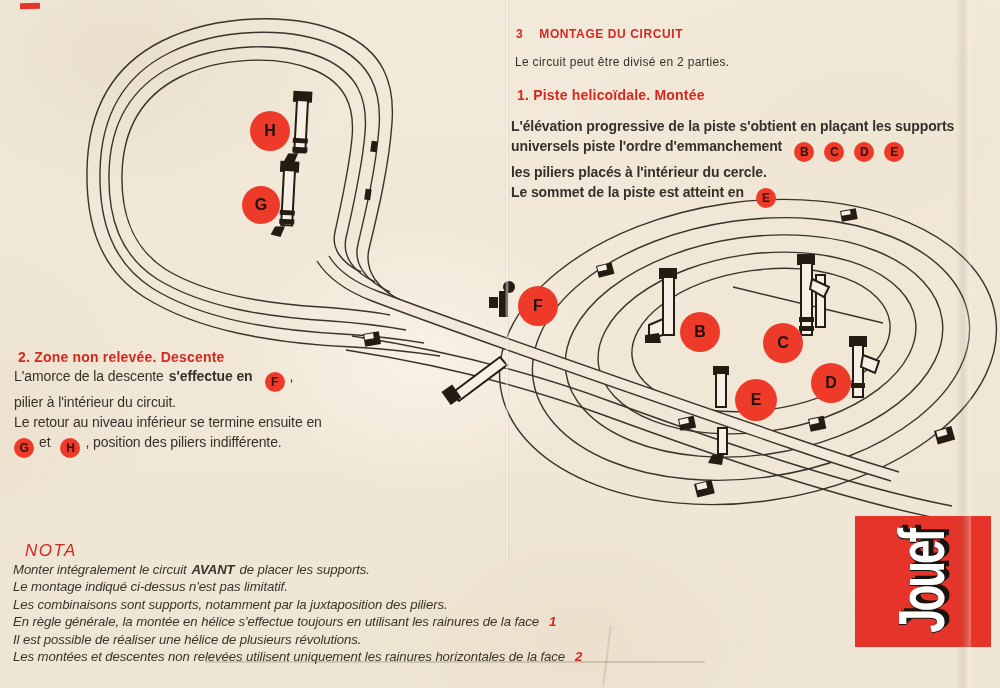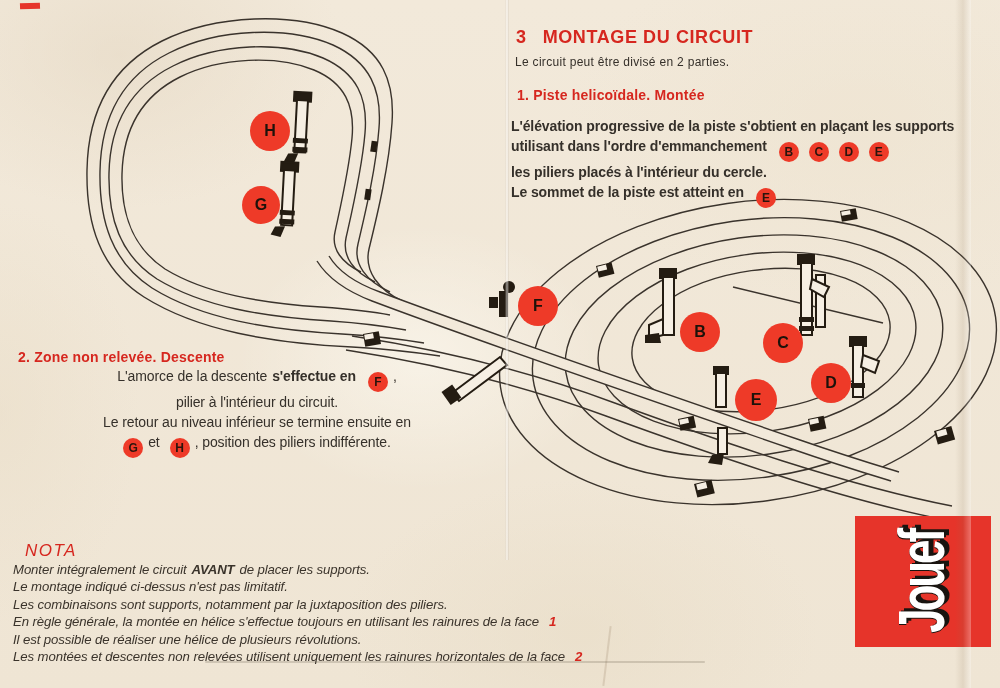--- a/index.html
+++ b/index.html
@@ -10,27 +10,27 @@
       radial-gradient(ellipse 320px 220px at 12% 8%, rgba(228,215,194,.55), transparent 70%),
       radial-gradient(ellipse 260px 190px at 42% 52%, rgba(255,253,246,.5), transparent 70%),
       radial-gradient(ellipse 420px 260px at 86% 18%, rgba(236,225,204,.45), transparent 70%),
       radial-gradient(ellipse 340px 220px at 58% 92%, rgba(231,219,196,.5), transparent 70%),
       radial-gradient(ellipse 200px 300px at 0% 60%, rgba(233,221,199,.5), transparent 70%),
       linear-gradient(#f2e9da,#efe5d4);
   }
   .abs{position:absolute;}
   svg{display:block;}
   
-  .title{left:516px;top:27px;font-size:18px;font-weight:bold;color:#d6271f;letter-spacing:.6px;white-space:nowrap;}
+  .title{left:516px;top:27px;font-size:12px;font-weight:bold;color:#d6271f;letter-spacing:.6px;white-space:nowrap;}
   .title .num{margin-right:16px;}
   .intro{left:515px;top:55px;font-size:12px;white-space:nowrap;letter-spacing:.3px;}
   .s1-head{left:517px;top:87px;font-size:14px;font-weight:bold;color:#d6271f;white-space:nowrap;letter-spacing:.2px;}
   .s1-body{left:511px;top:116px;font-size:14px;line-height:20px;width:486px;letter-spacing:-.1px;}
   .s2-head{left:18px;top:349px;font-size:14px;font-weight:bold;color:#d6271f;white-space:nowrap;letter-spacing:.2px;}
-  .s2-body{left:22px;top:366px;font-size:14px;line-height:20px;width:470px;letter-spacing:-.1px;text-align:center;}
+  .s2-body{left:14px;top:366px;font-size:14px;line-height:20px;width:470px;letter-spacing:-.1px;}
   .nota-head{left:25px;top:541px;font-size:17px;font-weight:normal;font-style:italic;color:#d6271f;letter-spacing:1.5px;}
   .nota-body{left:13px;top:561px;font-size:13.2px;font-style:italic;line-height:17.4px;width:680px;color:#3a332b;letter-spacing:-.1px;}
   .rednum{color:#d6271f;font-weight:bold;margin-left:10px;}
   .gap-r{margin-right:5px;}
   b{font-weight:bold;}
   
   .badge{display:inline-flex;align-items:center;justify-content:center;width:20px;height:20px;border-radius:50%;
     background:#ee3a28;color:#2a140c;font-size:12px;font-weight:bold;vertical-align:-5px;margin:0 5px;}
   .badge.first{margin-left:12px;}
   .marker{position:absolute;width:40px;height:40px;border-radius:50%;background:#ee3a28;
@@ -197,21 +197,21 @@
     </div>
 
   <div class="abs title">
     <span class="num">3</span><span>MONTAGE DU CIRCUIT</span>
   </div>
   <div class="abs intro">Le circuit peut être divisé en 2 parties.</div>
 
   <div class="abs s1-head">1. Piste helicoïdale. Montée</div>
   <div class="abs s1-body">
     <div><b>L'élévation progressive de la piste s'obtient en plaçant les supports</b></div>
-    <div><b>utilisant dans l'ordre d'emmanchement</b><span class="badge first">B</span><span class="badge">C</span><span class="badge">D</span><span class="badge">E</span></div>
+    <div><b>universels piste l'ordre d'emmanchement</b><span class="badge first">B</span><span class="badge">C</span><span class="badge">D</span><span class="badge">E</span></div>
     <div><b>les piliers placés à l'intérieur du cercle.</b></div>
     <div><b>Le sommet de la piste est atteint en</b><span class="badge first">E</span></div>
   </div>
 
   <div class="abs s2-head">2. Zone non relevée. Descente</div>
   <div class="abs s2-body">
     <div><span class="gap-r">L'amorce de la descente</span><b>s'effectue en</b><span class="badge first">F</span><span>,</span></div>
     <div>pilier à l'intérieur du circuit.</div>
     <div>Le retour au niveau inférieur se termine ensuite en</div>
     <div><span class="badge" style="margin-left:0">G</span><span class="gap-r">et</span><span class="badge">H</span><span>, position des piliers indifférente.</span></div>

